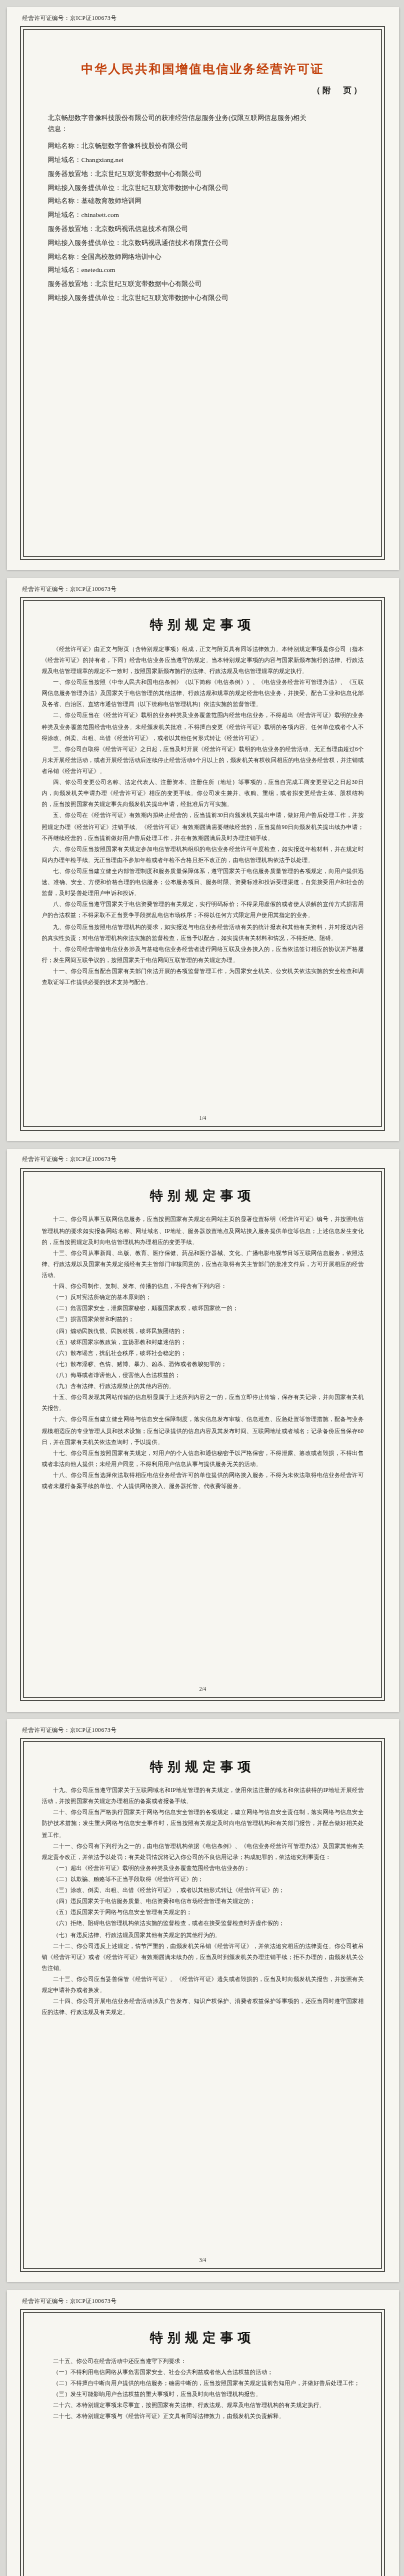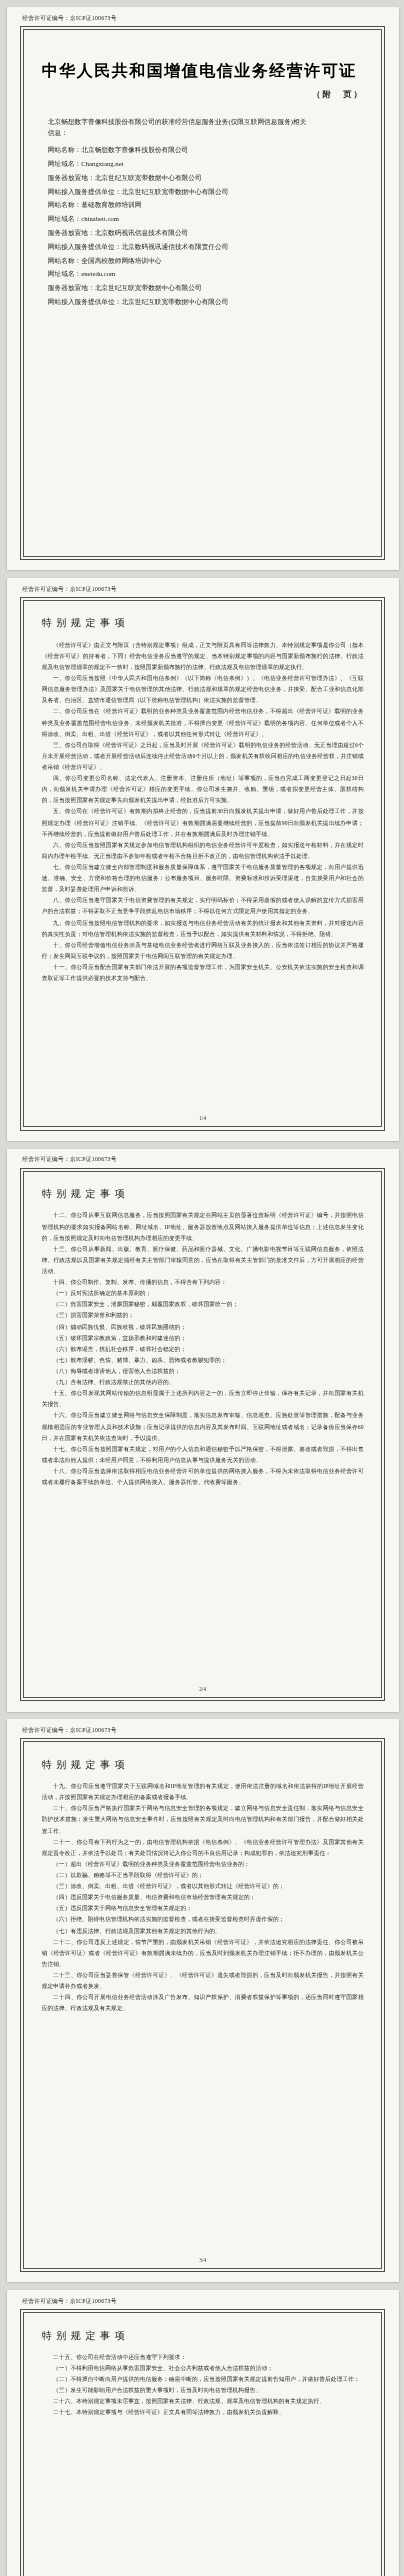--- a/index.html
+++ b/index.html
@@ -44,25 +44,25 @@
   .frame-inner {
     box-sizing: border-box;
     height: 100%;
     border: 0.5px solid #55544f;
     position: relative;
     padding: 0 17.5px;
   }
   
   .cert-title {
     margin: 31px 0 0 0;
-    text-align: left;
-    font-size: 16px;
+    text-align: center;
+    font-size: 12px;
     font-weight: bold;
     letter-spacing: 1.5px;
-    color: #000000;
+    color: #c2410c;
   }
   .cert-subtitle {
     text-align: right;
     font-size: 8.2px;
     font-weight: bold;
     letter-spacing: 2.1px;
     margin-top: 7.2px;
     color: #141412;
   }
   .cert-body {
@@ -75,23 +75,23 @@
     margin: 0 0 6.7px 0;
     line-height: 1.6;
   }
   .info-row {
     margin: 0 0 4.1px 0;
     line-height: 1.45;
   }
   
   .prov-title {
     margin: 15.5px 0 9.3px 0;
-    text-align: left;
-    font-size: 10px;
-    font-weight: normal;
+    text-align: center;
+    font-size: 13px;
+    font-weight: bold;
     letter-spacing: 4.6px;
     color: #141412;
   }
   .prov-body {
     color: #1d1d1b;
   }
   .para {
     font-size: 5.7px;
     line-height: 1.95;
     text-align: justify;

